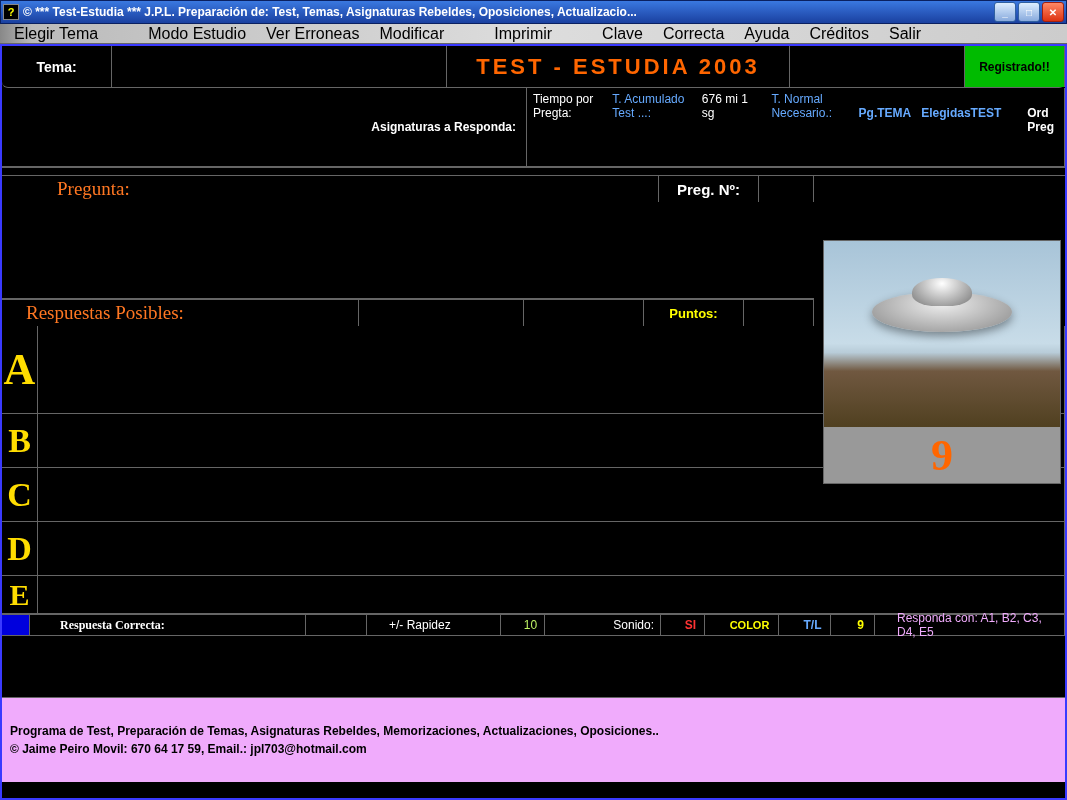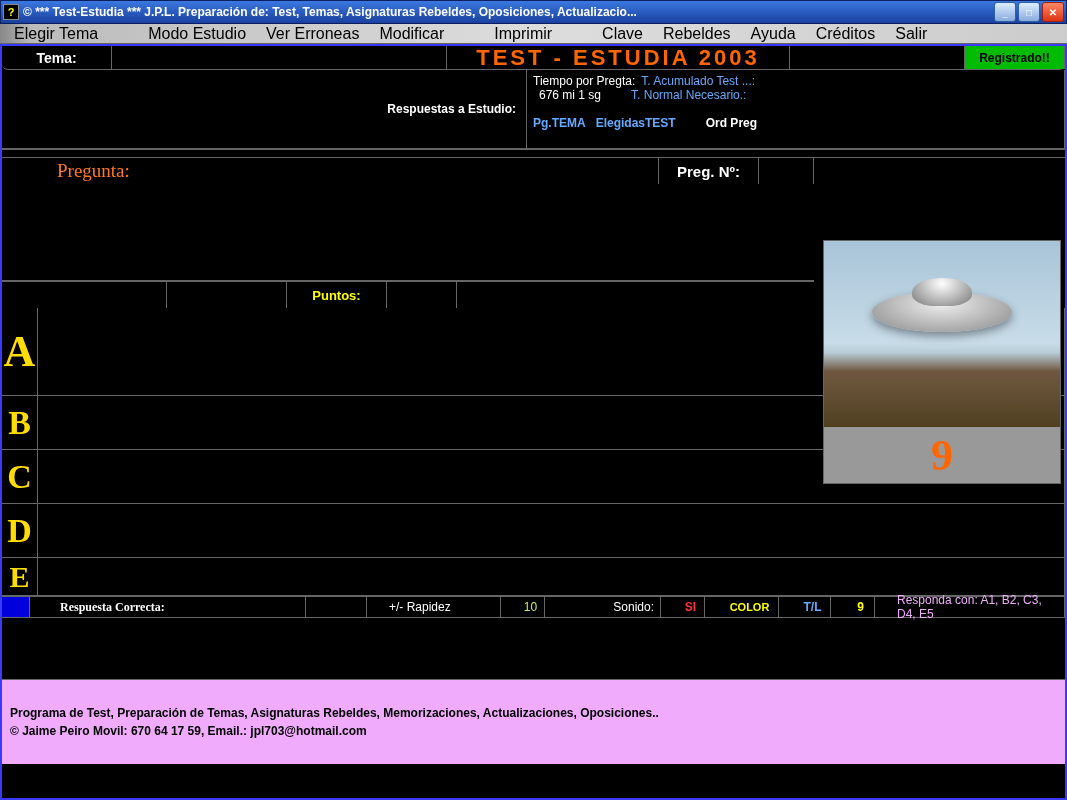--- a/index.html
+++ b/index.html
@@ -18,32 +18,32 @@
 .menubar .menuitem { padding:2px 10px; cursor:pointer; font-size:16px; color:#000; }
 
 
 .app { background:#3a3aff; padding:2px; height:756px; }
 .inner { background:#000; height:100%; position:relative; }
 
 .row { display:flex; align-items:center; border-bottom:1px solid #666; }
 .cell { border-right:1px solid #666; padding:2px 6px; height:100%; display:flex; align-items:center; }
 
 
-.tema-row { height:24px;border-radius:6px; }
+.tema-row { height:42px;border-radius:6px; }
 .tema-label { width:110px; color:#fff; font-weight:bold; font-size:14px; justify-content:center; }
 .tema-val { width:335px; }
 .app-title { flex:1; color:#ff6600; font-weight:bold; font-size:22px; letter-spacing:3px; font-family:Verdana,Arial; justify-content:center; }
 .reg-box { width:100px; background:#00bb00; color:#000; font-weight:bold; font-size:12px; justify-content:center; }
 .pre-reg { width:175px; }
 
 
 .info-row { height:80px; border-bottom:2px solid #666; font-size:12px; }
 .info-left { width:525px; color:#fff; font-weight:bold; justify-content:flex-end; padding-right:10px; }
 .info-mid { width:135px; color:#fff; font-weight:bold; flex-direction:column; align-items:flex-start; gap:10px; }
-.info-right { flex:1; color:#fff; flex-direction:column; align-items:flex-start; justify-content:flex-start; padding-top:4px; }
+.info-right { flex:1; color:#fff; flex-direction:row; align-items:flex-start; justify-content:flex-start; padding-top:4px; }
 .info-right .line { display:flex; width:100%; }
 .info-right .l1 { color:#fff; }
 .info-right .l2 { color:#6af; }
 .info-right .bot { display:flex; gap:10px; margin-top:14px; font-weight:bold; }
 
 
 .preg-header { height:26px; display:flex; }
 .preg-label { width:657px; color:#ff7722; font-size:19px; font-family:Verdana; padding-left:55px; border-right:1px solid #666; display:flex; align-items:center; }
 .pregnum-label { width:100px; color:#fff; font-weight:bold; font-size:15px; display:flex; align-items:center; justify-content:center; border-right:1px solid #666; }
 .pregnum-val { width:55px; border-right:1px solid #666; }
@@ -106,39 +106,39 @@
   </div>
 </div>
 
 <div class="menubar">
   <div class="menuitem">Elegir Tema</div>
   <div class="menuitem" style="margin-left:30px">Modo Estudio</div>
   <div class="menuitem">Ver Erroneas</div>
   <div class="menuitem">Modificar</div>
   <div class="menuitem" style="margin-left:30px">Imprimir</div>
   <div class="menuitem" style="margin-left:30px">Clave</div>
-  <div class="menuitem">Rebeldes</div>
+  <div class="menuitem">Correcta</div>
   <div class="menuitem">Ayuda</div>
   <div class="menuitem">Créditos</div>
   <div class="menuitem">Salir</div>
 </div>
 
 <div class="app">
  <div class="inner">
 
   <div class="row tema-row">
     <div class="cell tema-label">Tema:</div>
     <div class="cell tema-val"></div>
     <div class="cell app-title">TEST -  ESTUDIA 2003</div>
     <div class="cell pre-reg"></div>
     <div class="cell reg-box">Registrado!!</div>
   </div>
 
   <div class="row info-row">
-    <div class="cell info-left">Respuestas a Estudio:</div>
+    <div class="cell info-left">Asignaturas a Responda:</div>
     <div class="cell info-right">
       <div class="line">
         <span class="l1">Tiempo  por Pregta:</span>
         <span style="width:6px"></span>
         <span class="l2">T. Acumulado Test ...:</span>
       </div>
       <div class="line">
         <span class="l1" style="padding-left:6px">676 mi  1 sg</span>
         <span style="width:30px"></span>
         <span class="l2">T. Normal Necesario.:</span>
@@ -155,20 +155,21 @@
   <div style="height:8px;border-bottom:1px solid #666"></div>
 
   <div class="preg-header">
     <div class="preg-label">Pregunta:</div>
     <div class="pregnum-label">Preg. Nº:</div>
     <div class="pregnum-val"></div>
   </div>
   <div class="preg-body"></div>
 
   <div class="resp-header-row">
+    <div class="resp-label">Respuestas Posibles:</div>
     <div class="resp-gap1"></div>
     <div class="resp-gap2"></div>
     <div class="puntos-label">Puntos:</div>
     <div class="puntos-val"></div>
   </div>
 
   <div class="answers">
     <div class="ans-row big">
       <div class="ans-letter" style="font-size:44px">A</div>
       <div class="ans-text"></div>

